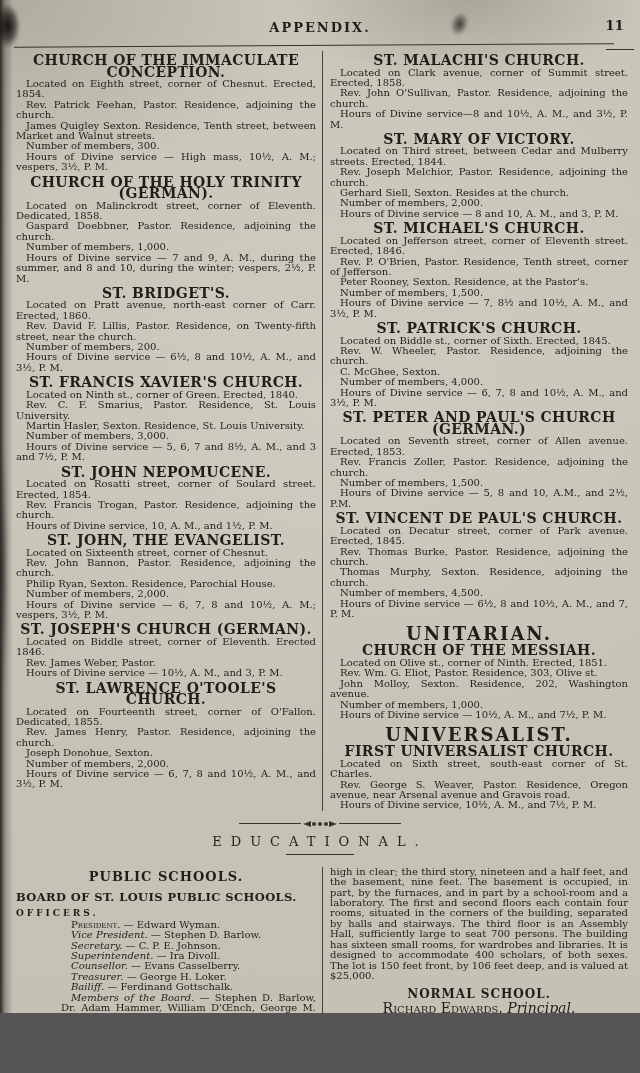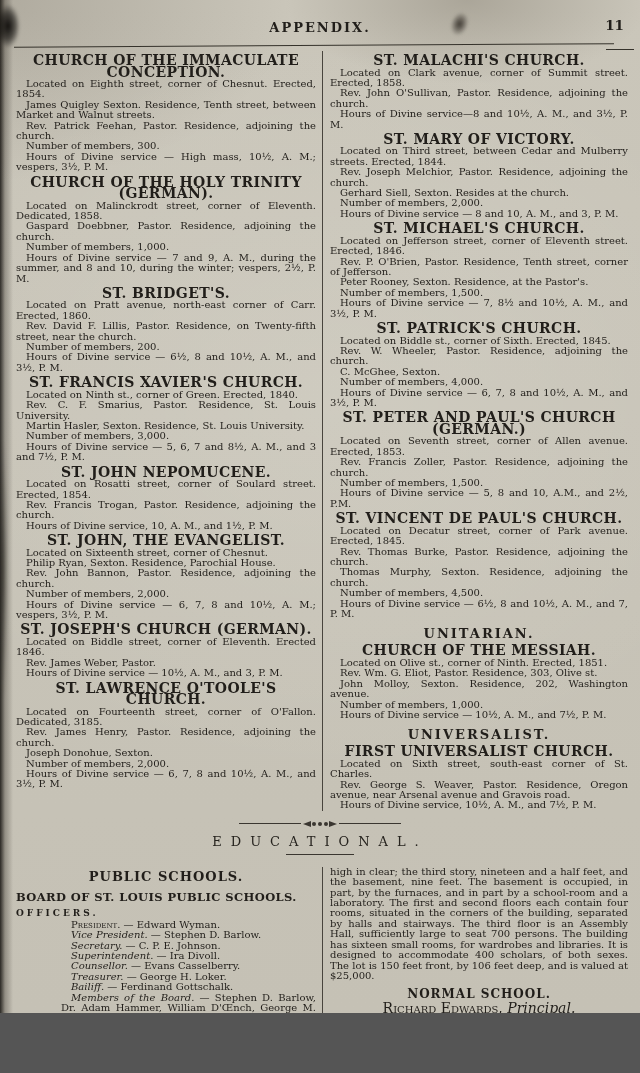--- a/index.html
+++ b/index.html
@@ -33,21 +33,21 @@
   .cols { display:flex; align-items:stretch; padding:3px 12px 0 16px; }
   .col-left { width:300px; flex:0 0 300px; padding-right:6px; }
   .col-right { flex:1; border-left:1px solid #48443d; padding-left:7px; }
 
   .para, .off-line, .school-line, .npara {
     margin:0; font-size:10px; line-height:10.4px; text-align:justify; }
   .para { text-indent:10px; }
   .npara { text-indent:0; }
   .church-heading { margin:4px 0 1px; font-size:14px; line-height:11.5px; font-weight:700;
     text-align:center; letter-spacing:0.4px; }
-  .denom { margin:7px 0 3px; font-size:13px; line-height:15px; font-weight:700;
+  .denom { margin:7px 0 3px; font-size:18px; line-height:15px; font-weight:700;
     text-align:center; letter-spacing:2px; }
 
   .ornament { display:flex; align-items:center; justify-content:center; margin:10px auto 0; width:190px; }
   .orn-line { width:62px; height:1px; background:#3a3630; }
   .orn-tri-l { width:0; height:0; border-top:3px solid transparent; border-bottom:3px solid transparent;
     border-right:8px solid #3a3630; margin-left:2px; }
   .orn-tri-r { width:0; height:0; border-top:3px solid transparent; border-bottom:3px solid transparent;
     border-left:8px solid #3a3630; margin-right:2px; }
   .orn-dot { width:4px; height:4px; border-radius:50%; background:#3a3630; margin:0 1px; }
 
@@ -81,24 +81,24 @@
     <div class="pn-rule"></div>
   </div>
 
   <div class="cols">
     <div class="col-left">
   <section class="church">
     <h3 class="church-heading">CHURCH OF THE IMMACULATE CONCEPTION.</h3>
     <div class="church-body">
   <p class="para">Located on Eighth street, corner of Chesnut. Erected, 1854.</p>
 
+  <p class="para">Rev. Patrick Feehan, Pastor. Residence, adjoining the church.</p>
+
   <p class="para">James Quigley Sexton. Residence, Tenth street, between Market and Walnut streets.</p>
 
-  <p class="para">Rev. Patrick Feehan, Pastor. Residence, adjoining the church.</p>
-
   <p class="para">Number of members, 300.</p>
 
   <p class="para">Hours of Divine service — High mass, 10½, A. M.; vespers, 3½, P. M.</p>
 </div>
   </section>
 
   <section class="church">
     <h3 class="church-heading">CHURCH OF THE HOLY TRINITY (GERMAN).</h3>
     <div class="church-body">
   <p class="para">Located on Malinckrodt street, corner of Eleventh. Dedicated, 1858.</p>
@@ -148,45 +148,45 @@
 
   <p class="para">Hours of Divine service, 10, A. M., and 1½, P. M.</p>
 </div>
   </section>
 
   <section class="church">
     <h3 class="church-heading">ST. JOHN, THE EVANGELIST.</h3>
     <div class="church-body">
   <p class="para">Located on Sixteenth street, corner of Chesnut.</p>
 
+  <p class="para">Rev. John Bannon, Pastor. Residence, adjoining the church.</p>
+
   <p class="para">Philip Ryan, Sexton. Residence, Parochial House.</p>
 
-  <p class="para">Rev. John Bannon, Pastor. Residence, adjoining the church.</p>
-
   <p class="para">Number of members, 2,000.</p>
 
   <p class="para">Hours of Divine service — 6, 7, 8 and 10½, A. M.; vespers, 3½, P. M.</p>
 </div>
   </section>
 
   <section class="church">
     <h3 class="church-heading">ST. JOSEPH'S CHURCH (GERMAN).</h3>
     <div class="church-body">
   <p class="para">Located on Biddle street, corner of Eleventh. Erected 1846.</p>
 
   <p class="para">Rev. James Weber, Pastor.</p>
 
   <p class="para">Hours of Divine service — 10½, A. M., and 3, P. M.</p>
 </div>
   </section>
 
   <section class="church">
     <h3 class="church-heading">ST. LAWRENCE O'TOOLE'S CHURCH.</h3>
     <div class="church-body">
-  <p class="para">Located on Fourteenth street, corner of O'Fallon. Dedicated, 3185.</p>
+  <p class="para">Located on Fourteenth street, corner of O'Fallon. Dedicated, 1855.</p>
 
   <p class="para">Rev. James Henry, Pastor. Residence, adjoining the church.</p>
 
   <p class="para">Joseph Donohue, Sexton.</p>
 
   <p class="para">Number of members, 2,000.</p>
 
   <p class="para">Hours of Divine service — 6, 7, 8 and 10½, A. M., and 3½, P. M.</p>
 </div>
   </section>

